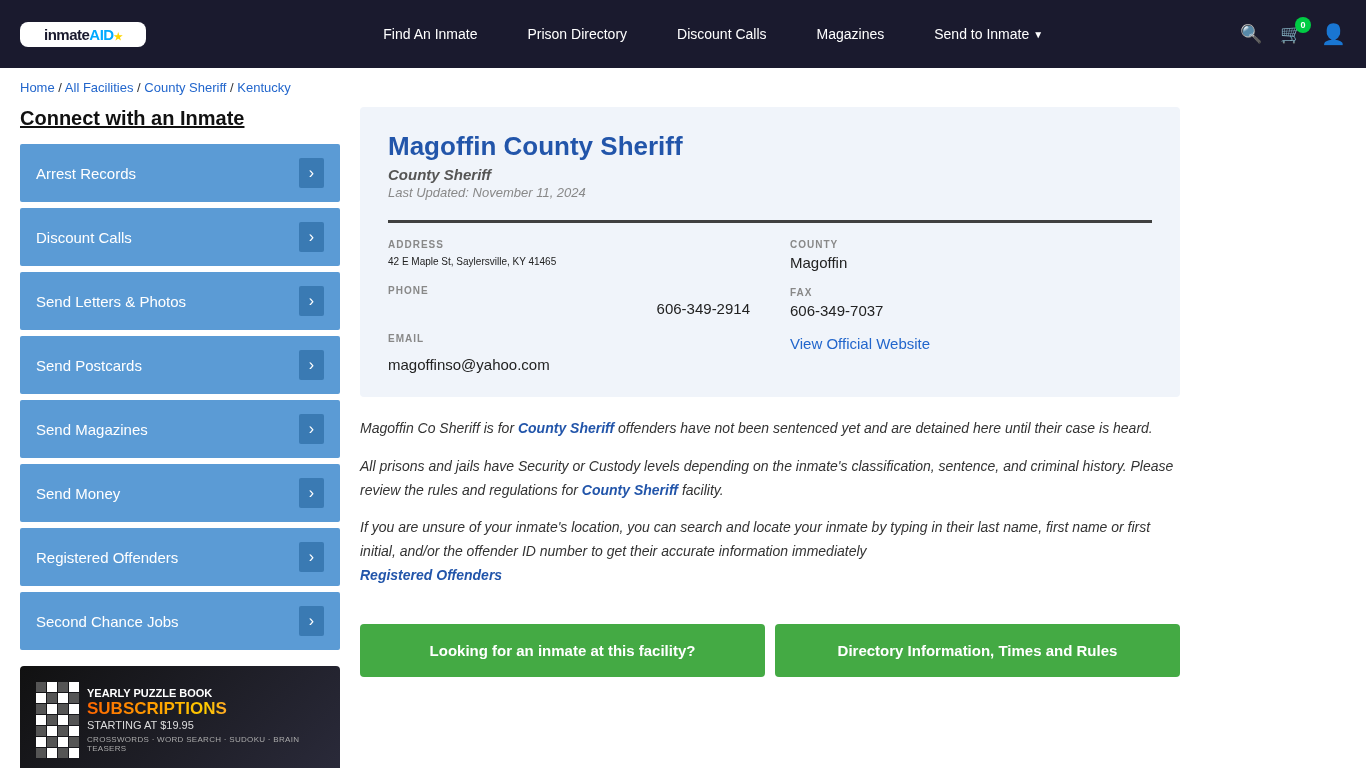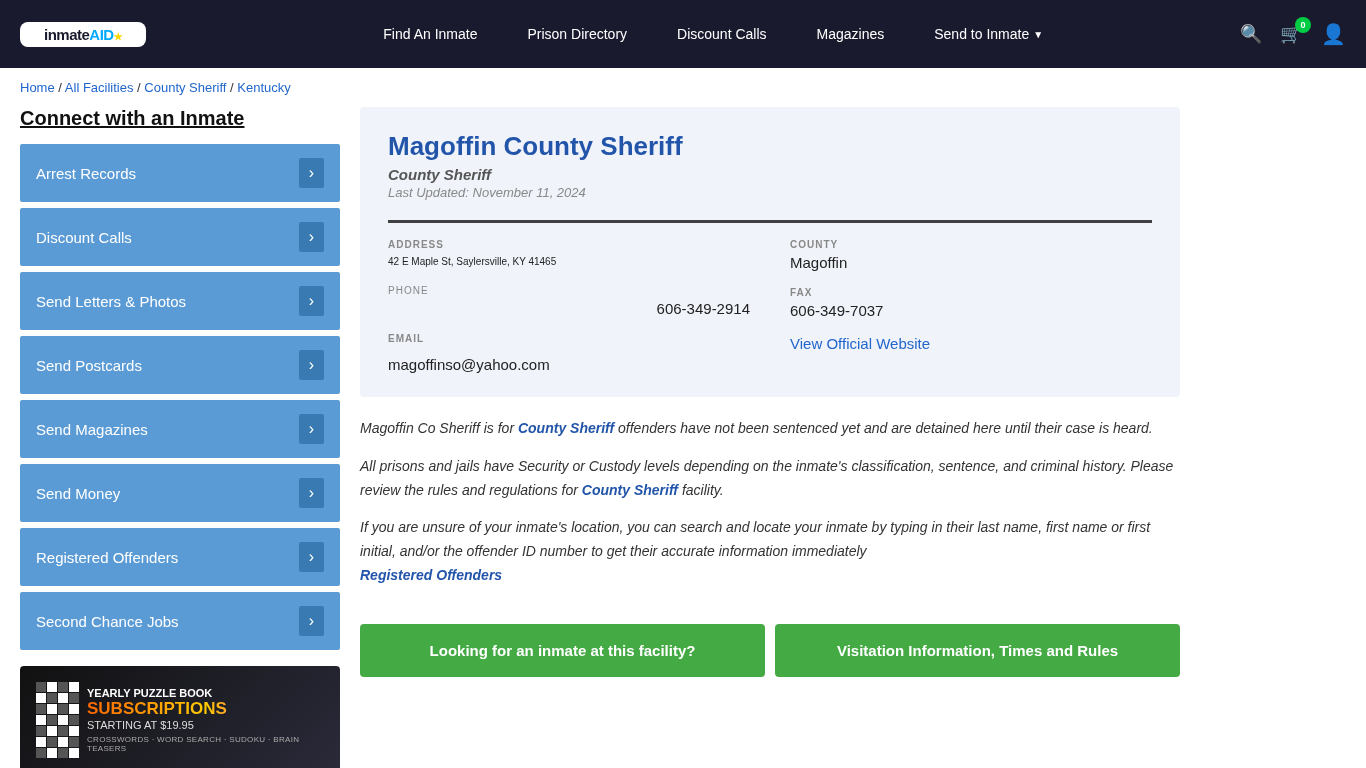--- a/index.html
+++ b/index.html
@@ -130,21 +130,21 @@
       <p style="font-style:italic;color:#555;font-size:15px;font-weight:bold;margin-bottom:2px;">County Sheriff</p>
       <p style="font-style:italic;color:#888;font-size:13px;margin-bottom:20px;">Last Updated: November 11, 2024</p>
 
       <div style="display:flex;gap:40px;padding-top:16px;border-top:3px solid #404040;">
         <div style="flex:1;">
           <div style="margin-bottom:16px;">
             <div style="font-size:10px;font-weight:bold;color:#888;text-transform:uppercase;letter-spacing:1px;margin-bottom:4px;">ADDRESS</div>
             <div style="font-size:10px;color:#222;line-height:1.5;">42 E Maple St, Saylersville, KY 41465</div>
           </div>
           <div style="margin-bottom:16px;">
-            <div style="font-size:10px;font-weight:normal;color:#888;text-transform:uppercase;letter-spacing:1px;margin-bottom:4px;">PHONE</div>
+            <div style="font-size:10px;font-weight:bold;color:#888;text-transform:uppercase;letter-spacing:1px;margin-bottom:4px;">PHONE</div>
             <div style="font-size:15px;color:#222;text-align:right;">606-349-2914</div>
           </div>
           <div>
             <div style="font-size:10px;font-weight:bold;color:#888;text-transform:uppercase;letter-spacing:1px;margin-bottom:12px;">EMAIL</div>
             <div style="font-size:15px;color:#222;">magoffinso@yahoo.com</div>
           </div>
         </div>
         <div style="flex:1;">
           <div style="margin-bottom:16px;">
             <div style="font-size:10px;font-weight:bold;color:#888;text-transform:uppercase;letter-spacing:1px;margin-bottom:4px;">COUNTY</div>
@@ -170,16 +170,16 @@
       </p>
       <p style="font-size:14px;line-height:1.7;margin-bottom:6px;color:#333;font-style:italic;">
         <span>If you are unsure of your inmate's location, you can search and locate your inmate by typing in their last name, first name or first initial, and/or the offender ID number to get their accurate information immediately</span>
         <br>
         <a href="#" style="color:#2255aa;font-weight:bold;font-style:italic;text-decoration:none;">Registered Offenders</a>
       </p>
     </div>
 
     <div style="display:flex;gap:10px;margin-top:20px;">
       <button style="background:#44aa44;color:#fff;padding:16px 20px;border-radius:4px;flex:1;text-align:center;font-size:15px;font-weight:bold;cursor:pointer;border:none;line-height:1.4;">Looking for an inmate at this facility?</button>
-      <button style="background:#44aa44;color:#fff;padding:16px 20px;border-radius:4px;flex:1;text-align:center;font-size:15px;font-weight:bold;cursor:pointer;border:none;line-height:1.4;">Visitation Information, Times and Rules</button>
+      <button style="background:#44aa44;color:#fff;padding:16px 20px;border-radius:4px;flex:1;text-align:center;font-size:15px;font-weight:bold;cursor:pointer;border:none;line-height:1.4;">Directory Information, Times and Rules</button>
     </div>
   </div>
 </div>
 
 </body></html>

